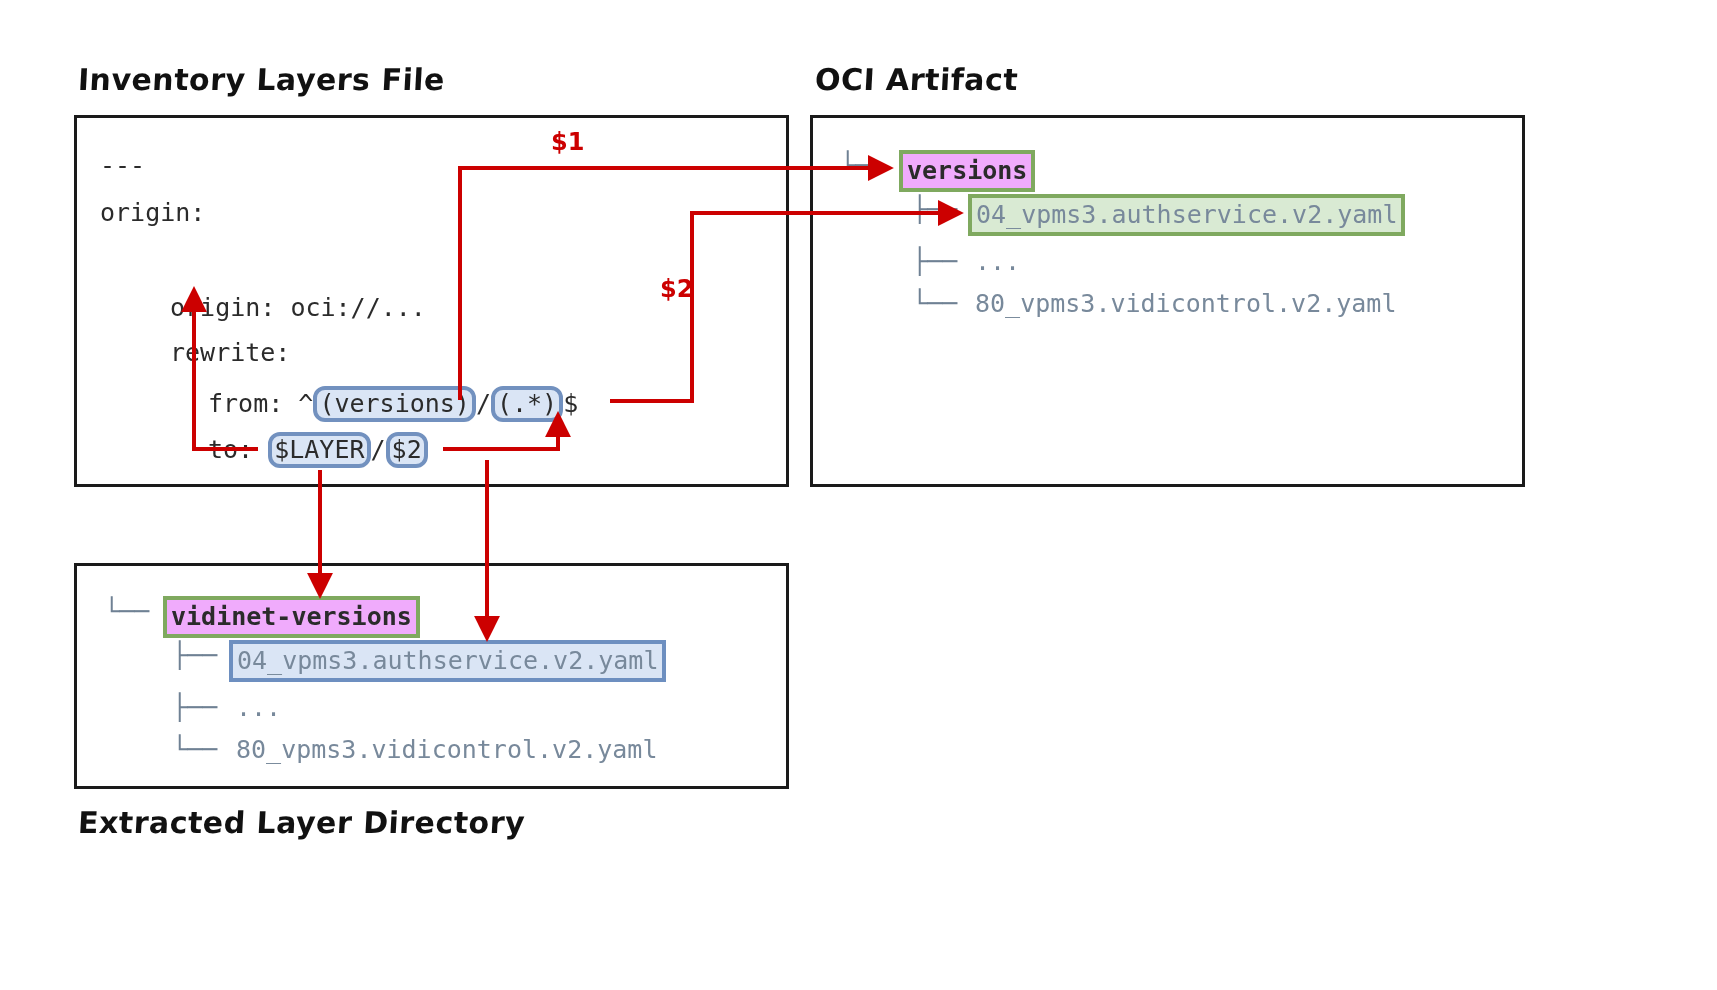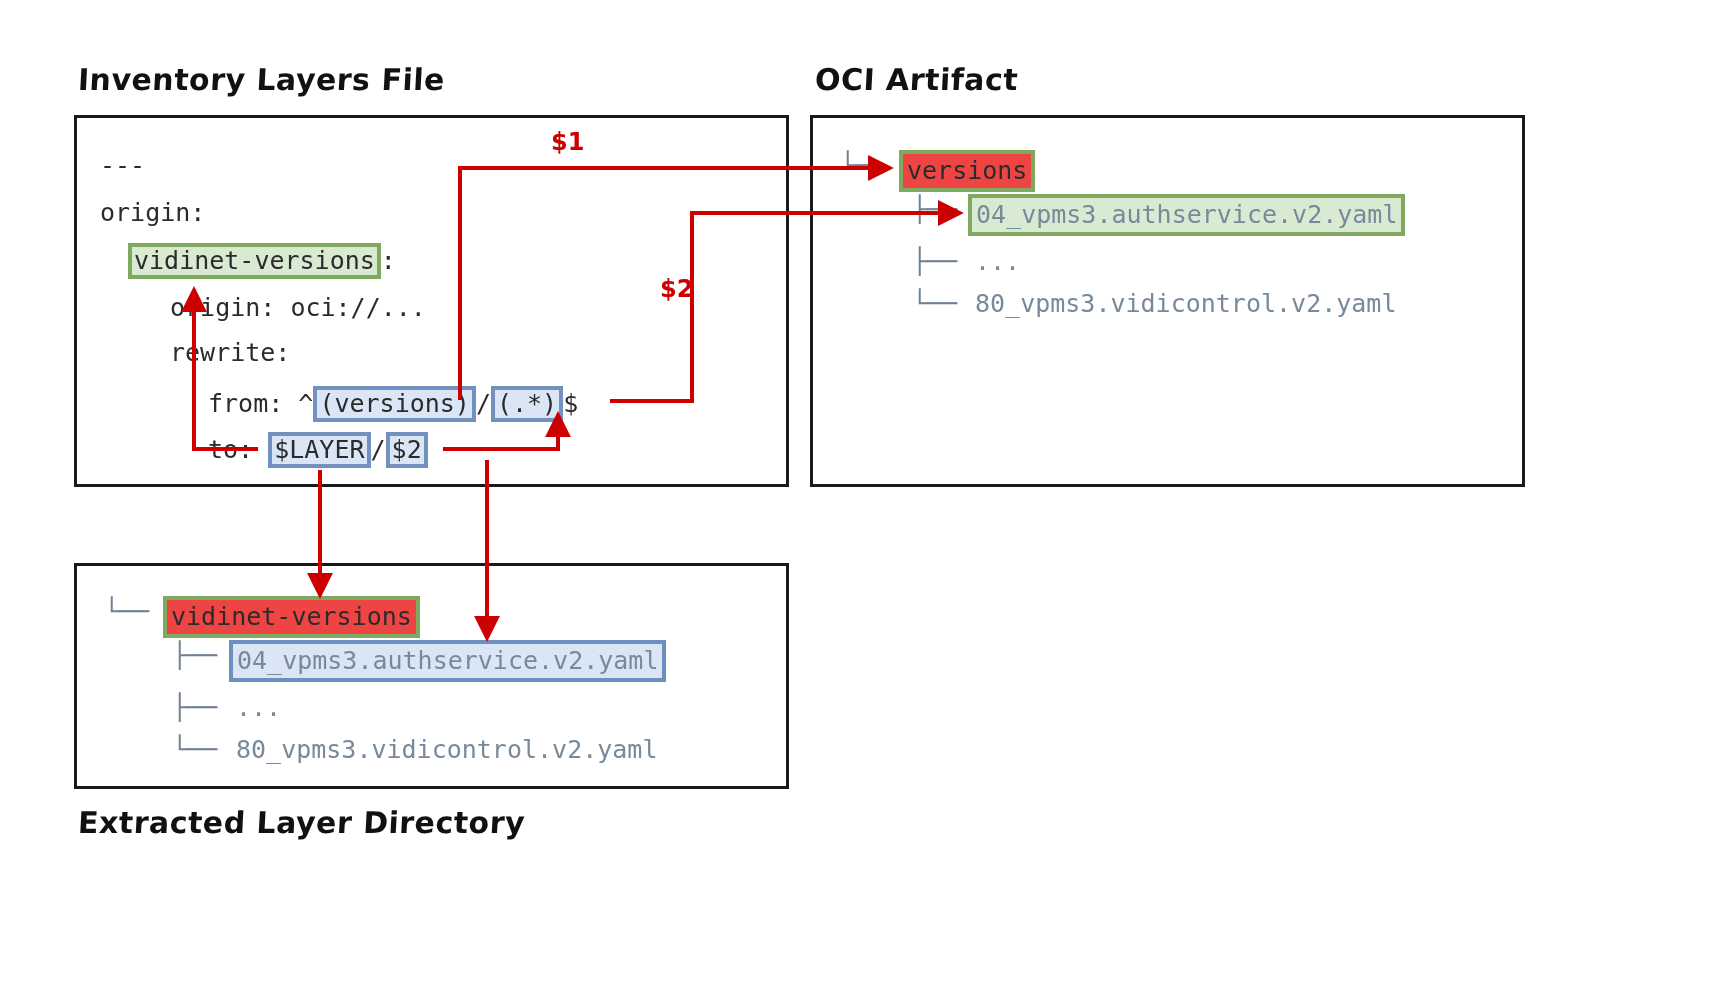--- a/index.html
+++ b/index.html
@@ -44,36 +44,36 @@
   .chip{
     display:inline-block;
     box-sizing:border-box;
     padding:1px 2px;
     border-width:4px;
     border-style:solid;
     vertical-align:baseline;
     line-height:26px;
   }
   .chip-green{background:#d9ead3;border-color:#7fa95f;}
-  .chip-blue{background:#dae5f5;border-color:#7291bf;}
+  .chip-blue{background:#dae5f5;border-color:#7291bf;border-radius:12px;}
 
   
   .hl{
     position:absolute;
     box-sizing:border-box;
     border-width:4px;
     border-style:solid;
     font-family:"DejaVu Sans Mono","Liberation Mono",monospace;
     font-size:25px;
     line-height:30px;
     white-space:pre;
     padding:2px 4px;
   }
   .hl-green{background:#d9ead3;border-color:#7fa95f;color:#78899b;}
-  .hl-green-dark{background:#ef4444;border-color:#7fa95f;color:#2b2b2b;}
+  .hl-green-dark{background:#f0abfc;border-color:#7fa95f;color:#2b2b2b;font-weight:bold;}
   .hl-blue{background:#dae5f5;border-color:#6d8fc0;color:#78899b;}
 
   
   .cap{
     position:absolute;
     font-family:"DejaVu Sans",sans-serif;
     font-weight:700;
     font-size:24px;
     color:#cc0000;
     white-space:nowrap;
@@ -96,21 +96,20 @@
   <div class="panel" style="left:74px; top:115px; width:715px; height:372px;"></div>
 
   <div class="panel" style="left:810px; top:115px; width:715px; height:372px;"></div>
 
   <div class="panel" style="left:74px; top:563px; width:715px; height:226px;"></div>
 
   <div class="mono" style="left:100px; top:152px;">---</div>
 
   <div class="mono" style="left:100px; top:199px;">origin:</div>
 
-  <div class="mono" style="left:128px; top:243px;"><span class="chip chip-green">vidinet-versions</span><span>:</span></div>
 
   <div class="mono" style="left:170px; top:294px;">origin: oci://...</div>
 
   <div class="mono" style="left:170px; top:339px;">rewrite:</div>
 
   <div class="mono" style="left:208px; top:386px;"><span>from: </span><span>^</span><span class="chip chip-blue">(versions)</span><span>/</span><span class="chip chip-blue">(.*)</span><span>$</span></div>
 
   <div class="mono" style="left:208px; top:432px;"><span>to: </span><span class="chip chip-blue">$LAYER</span><span>/</span><span class="chip chip-blue">$2</span></div>
 
   <div class="mono tree" style="left:840px; top:152px;">└──</div>

